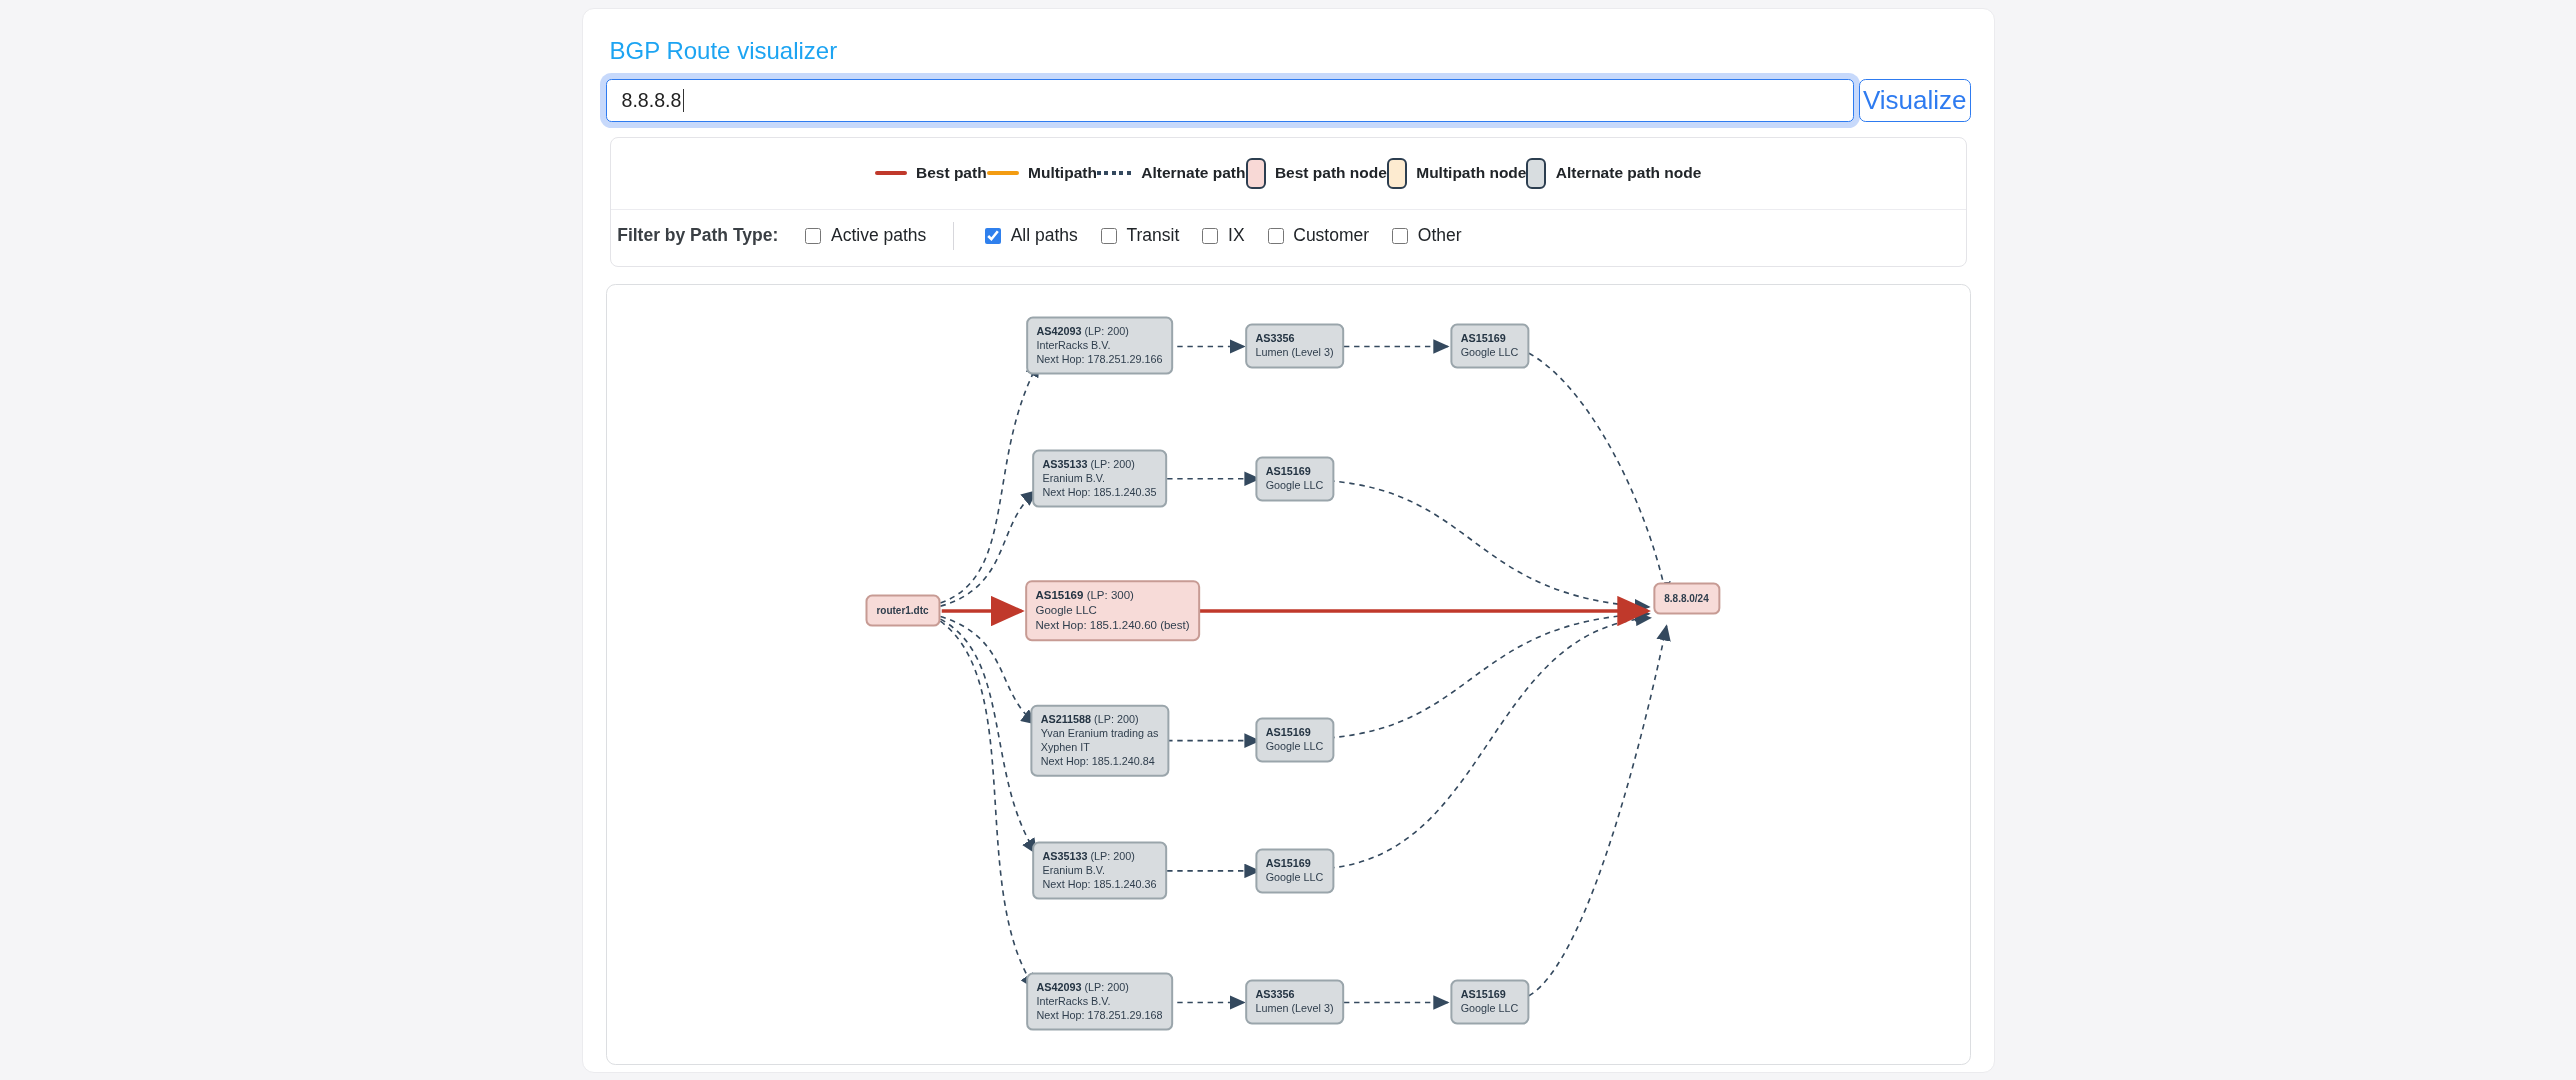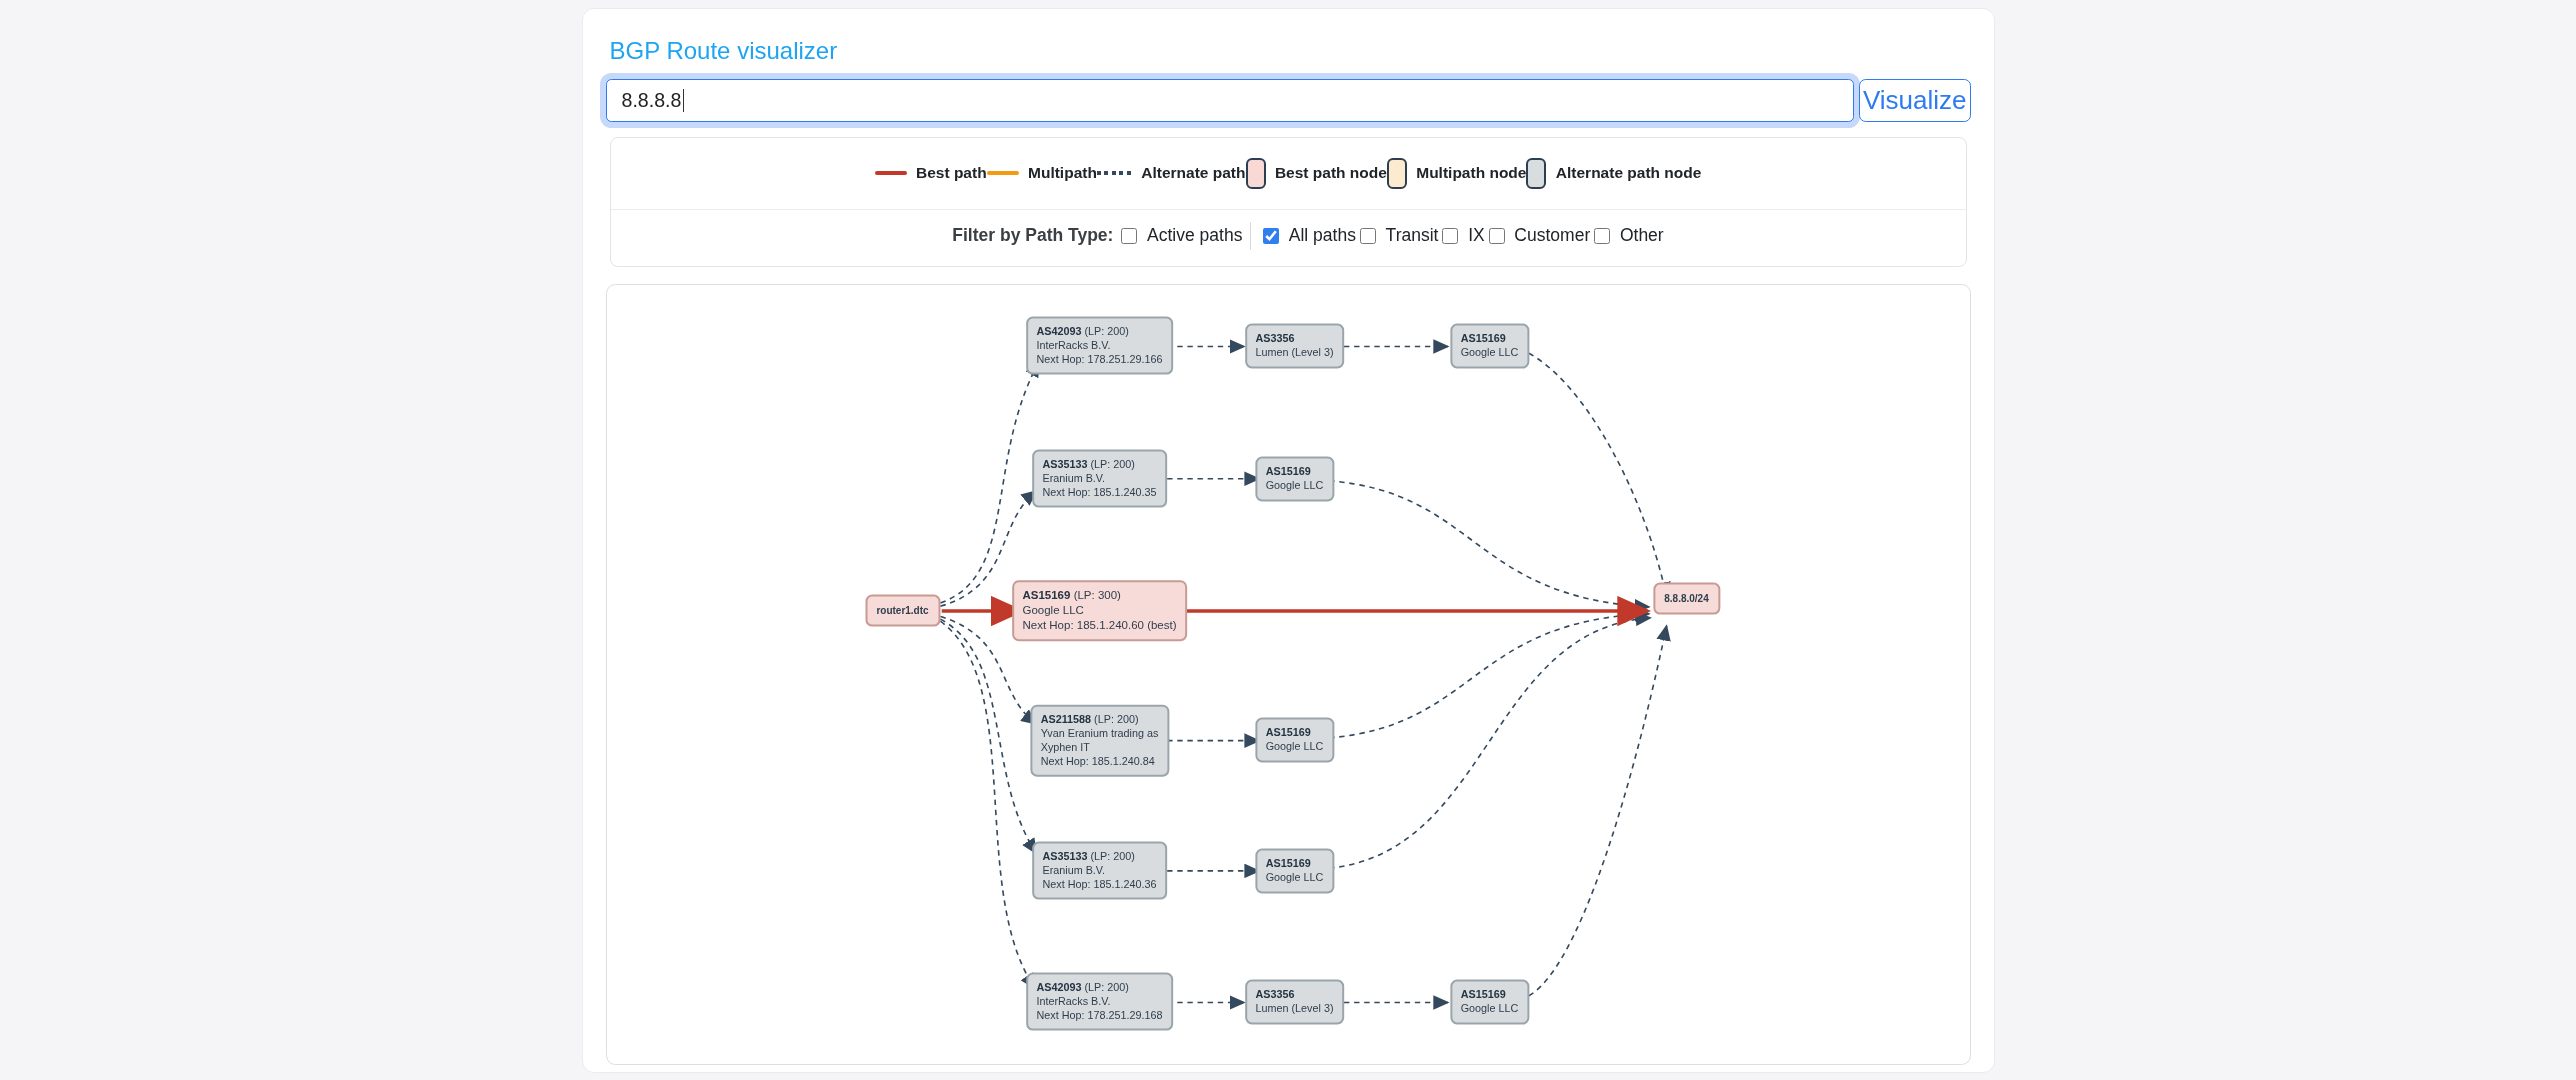--- a/index.html
+++ b/index.html
@@ -70,22 +70,22 @@
     background: repeating-linear-gradient(90deg, #34495e 0 4px, transparent 4px 7.4px);
   }
   .sw-node {
     width: 20px; height: 31px;
     border: 2.7px solid #2c3e50; border-radius: 6px;
   }
   .sw-node.best { background: #f8d9d6; }
   .sw-node.multi { background: #fdebd0; }
   .sw-node.alt { background: #d8dde0; }
   .filter-row {
-    display: flex; align-items: center; justify-content: center;
-    padding: 12px 6.7px 16px; margin-left: 40px;
+    display: flex; align-items: center; 
+    gap: 19px; padding: 12px 6.7px 16px;
   }
   .filter-title { font-size: 17.5px; font-weight: bold; color: #3a3f44; margin-right: 4px; }
   .chk-label { display: flex; align-items: center; gap: 6.7px; font-size: 17.5px; cursor: pointer; }
   .chk-label input {
     width: 16px; height: 16px; accent-color: #2f80ed; cursor: pointer;
   }
   .vsep { width: 0.7px; height: 28px; background: #d7d7dc; margin: 0 8px; }
   
   .graph-box {
     border: 1.3px solid #dcdee1; border-radius: 9.4px;
@@ -98,21 +98,21 @@
     position: absolute; transform: translate(-50%, -50%);
     border-radius: 6.7px; padding: 6.7px 8.8px;
     font-size: 10.8px; line-height: 1.28; color: #2f3e4d;
     white-space: nowrap; z-index: 2;
   }
   .gnode b { color: #243443; }
   .gnode .l3 { }
   .gnode.alt { background: #d8dcdf; border: 2px solid #9aa5ab; }
   .gnode.bestn { background: #f7dbd8; border: 2px solid #c79b94; }
   .gnode.endpoint { font-weight: bold; font-size: 10px; padding: 8px 9.4px; }
-  .gnode.big { font-size: 11.5px; }
+  .gnode.big { font-size: 11.5px; margin-left: 13px; }
 </style>
 </head>
 <body>
 
 <div class="card">
   <h1 class="page-title">BGP Route visualizer</h1>
 
   <div class="search-row">
     <div class="input-wrap">
       <input class="ip-input" type="text" value="8.8.8.8" style="">

